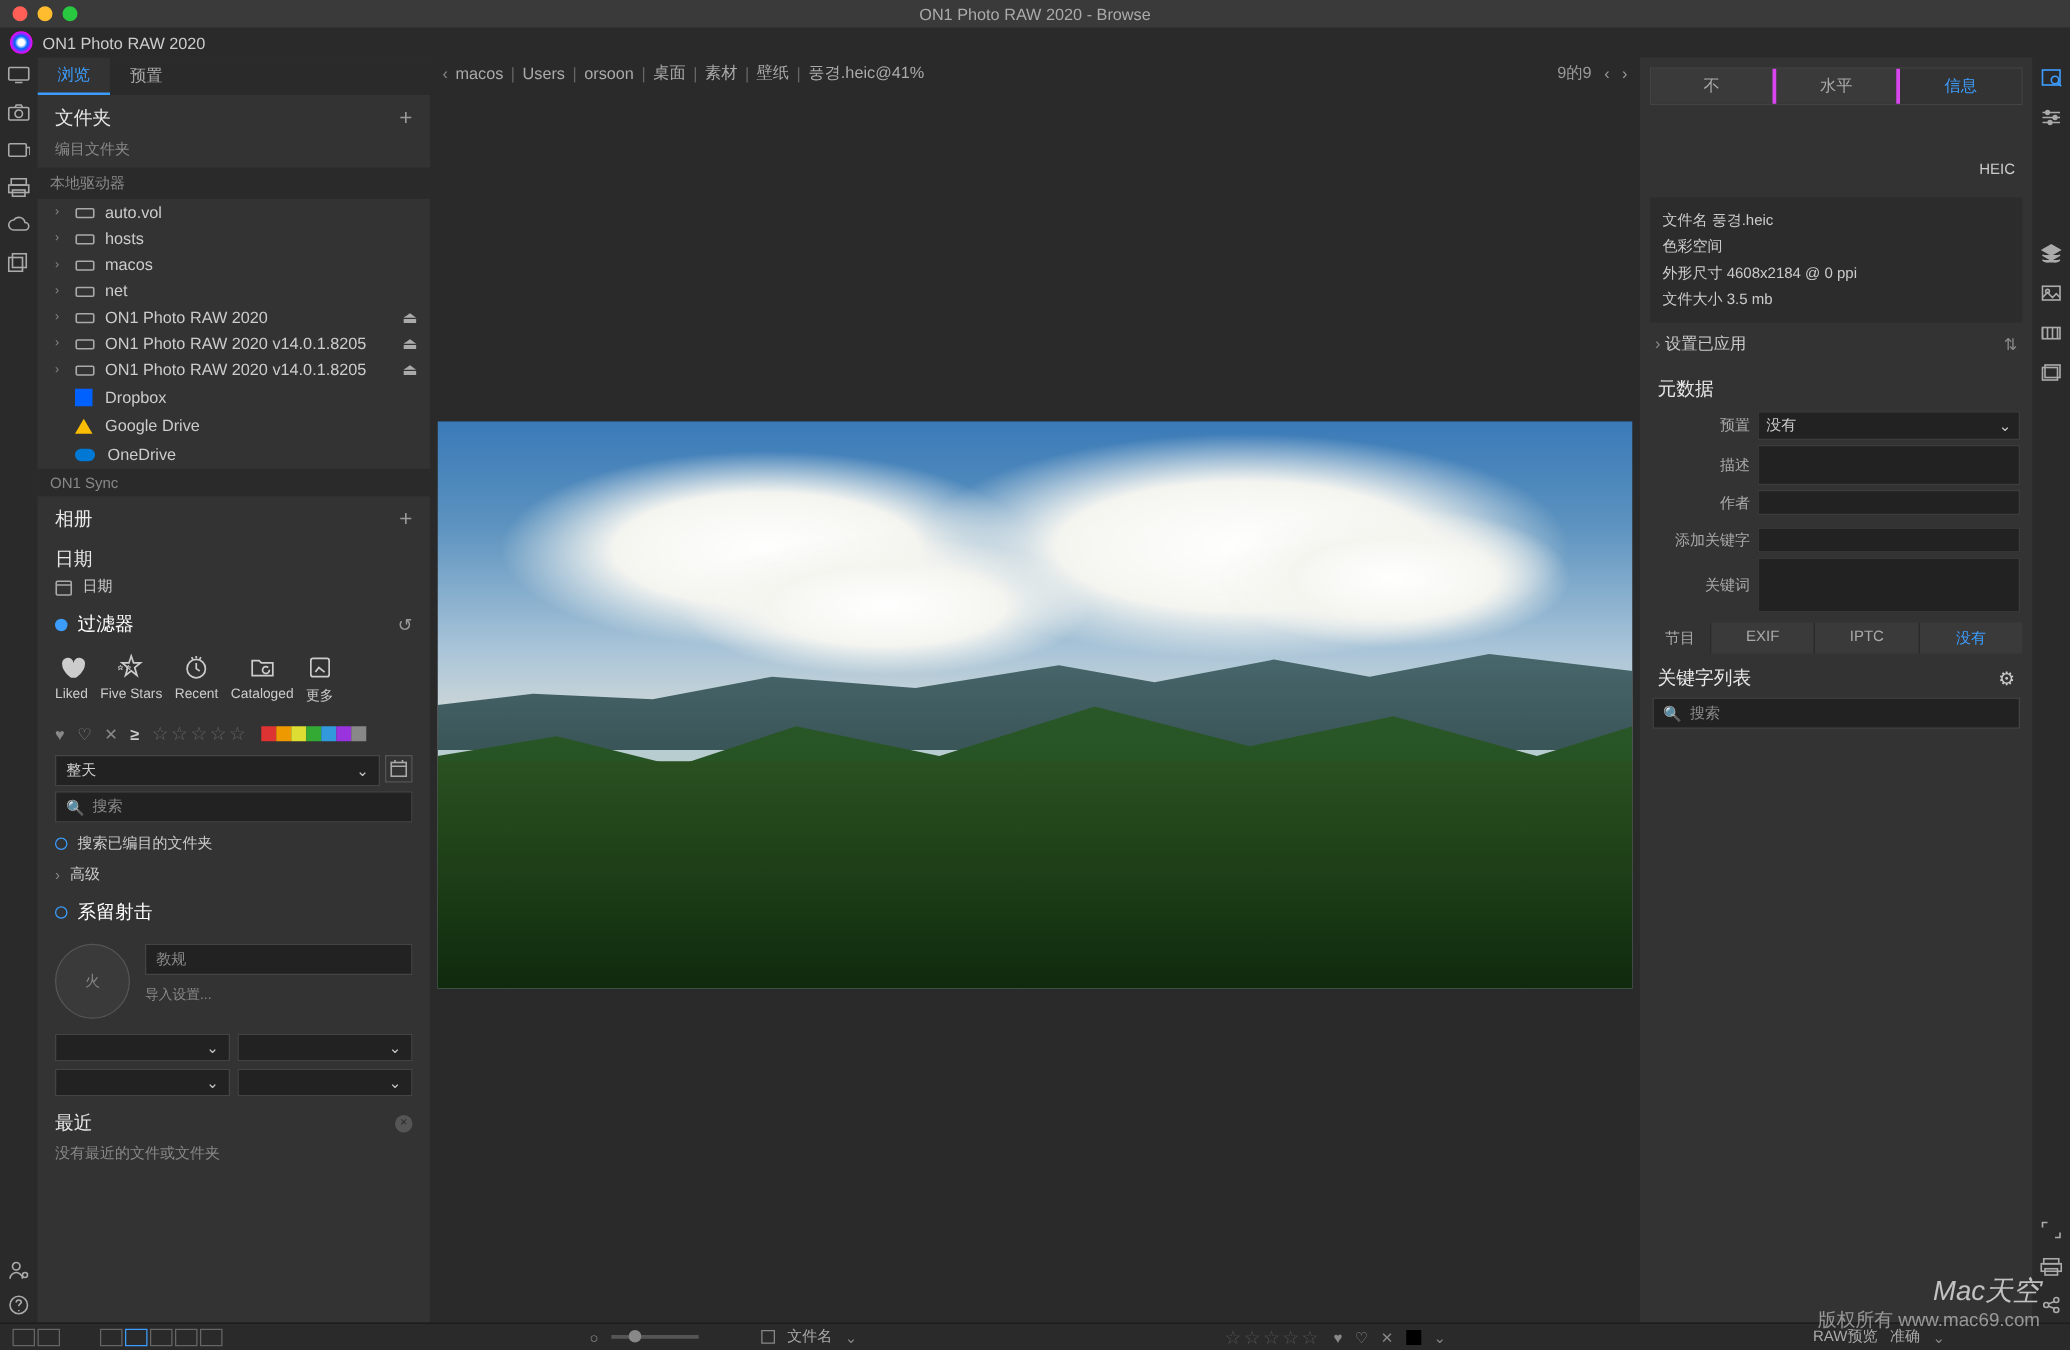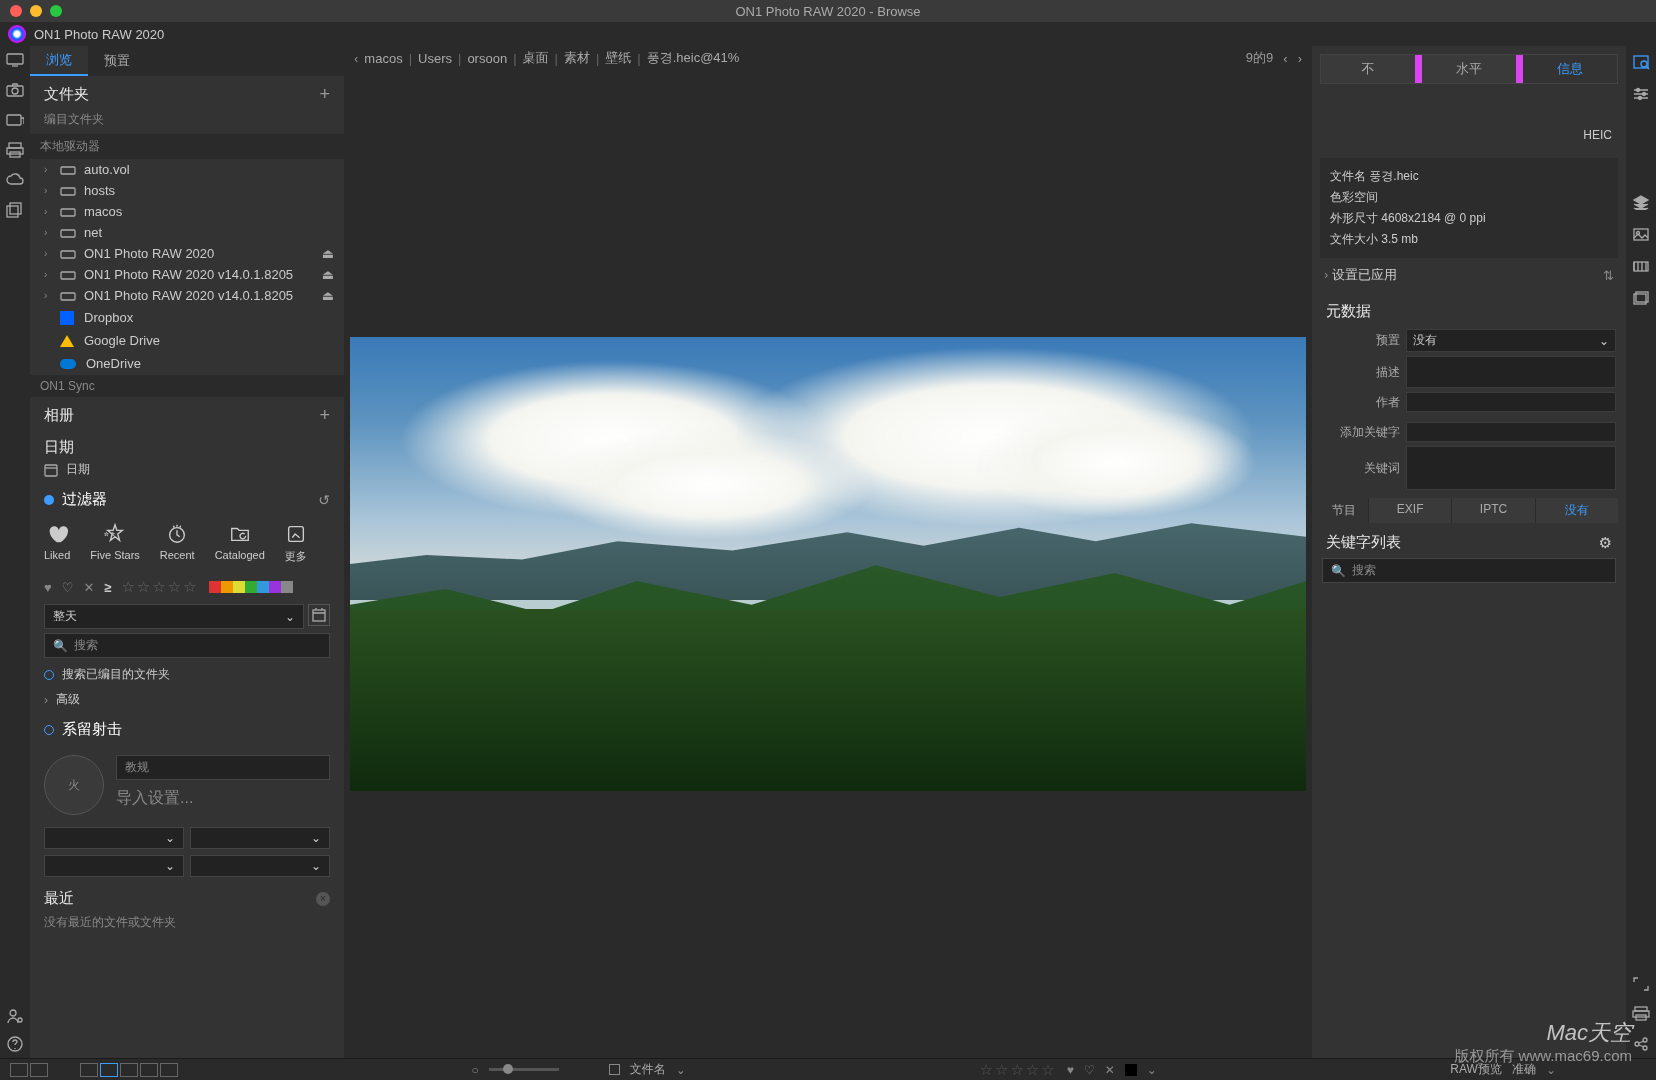--- a/index.html
+++ b/index.html
@@ -26,21 +26,21 @@
 .tree-item{ display:flex; align-items:center; padding:3px 10px 3px 30px; gap:8px; color:#ccc; font-size:13px; position:relative;}
 .tree-item .chev{ position:absolute; left:14px; color:#888; font-size:10px;}
 .tree-item .eject{ margin-left:auto; color:#aaa;}
 .cloud-item{ display:flex; align-items:center; gap:10px; padding:4px 14px 4px 30px; color:#ccc;}
 .dbx{ width:14px;height:14px;background:#0061ff;}
 .gdr{ width:0;height:0;border-left:7px solid transparent;border-right:7px solid transparent;border-bottom:12px solid #fbbc04;}
 .odr{ width:16px;height:10px;background:#0078d4;border-radius:5px;}
 .filter-hdr{ display:flex; align-items:center; gap:8px; padding:8px 14px; color:#fff; font-size:15px;}
 .dot{ width:10px;height:10px;border-radius:50%;background:#3d9dff;}
 .dot-o{ width:10px;height:10px;border-radius:50%;border:1.5px solid #3d9dff;}
-.filter-icons{ display:flex; gap:20px; padding:6px 14px 10px;}
+.filter-icons{ display:flex; gap:10px; padding:6px 14px 10px;}
 .fi{ display:flex;flex-direction:column;align-items:center; gap:4px; color:#ccc; font-size:11px; cursor:pointer;}
 .fi svg{width:22px;height:22px;stroke:#ccc;fill:none;stroke-width:1.5;}
 .filter-bar{ display:flex; align-items:center; gap:10px; padding:4px 14px;}
 .stars{ color:#666; letter-spacing:2px; font-size:15px;}
 .swatches{ display:flex;}
 .sw{ width:12px;height:12px;}
 .dropdown{ background:#222; border:1px solid #444; padding:3px 8px; color:#ccc; display:flex; justify-content:space-between; align-items:center; font-size:12px;}
 .searchbox{ background:#222; border:1px solid #444; padding:3px 8px; color:#888; display:flex; align-items:center; gap:6px; font-size:12px;}
 .mini-row{ padding:4px 14px; display:flex; align-items:center; gap:8px; color:#ccc; font-size:12px;}
 .shot-circle{ width:60px;height:60px;border-radius:50%;border:1px solid #555;background:#3a3a3a;display:flex;align-items:center;justify-content:center;color:#888;font-size:12px;}
@@ -58,21 +58,21 @@
 .cloud{ position:absolute; background:radial-gradient(ellipse at center,#fff 0%,#f5f5f0 40%,rgba(240,240,235,0) 70%); filter:blur(1px);}
 .mtn-far{ position:absolute; bottom:42%; left:0; right:0; height:20%; background:linear-gradient(to bottom,#4a6a6f,#3a5558); clip-path:polygon(0 60%,8% 50%,18% 55%,28% 35%,40% 45%,52% 25%,60% 40%,70% 20%,78% 35%,88% 15%,100% 30%,100% 100%,0 100%);}
 .mtn-mid{ position:absolute; bottom:20%; left:0; right:0; height:35%; background:linear-gradient(to bottom,#2d5a2a,#1e4a1e); clip-path:polygon(0 40%,10% 30%,20% 45%,30% 25%,42% 40%,55% 15%,68% 35%,80% 20%,92% 40%,100% 25%,100% 100%,0 100%);}
 .mtn-near{ position:absolute; bottom:0; left:0; right:0; height:40%; background:linear-gradient(to bottom,#2a5020 0%,#1a3a15 60%,#0f2a0d 100%);}
 .dam{ position:absolute; bottom:26%; left:38%; width:24%; height:12%; background:linear-gradient(to bottom,#8a8578,#6a6558);}
 .righticons{ width:30px; background:#2a2a2a; display:flex; flex-direction:column; align-items:center; padding-top:8px; gap:16px;}
 .righticons-bottom{ position:absolute; bottom:28px; right:0; width:30px; display:flex; flex-direction:column; align-items:center; gap:14px;}
 .rightpanel{ width:314px; background:#333; display:flex; flex-direction:column;}
 .seg{ display:flex; margin:8px; border:1px solid #444;}
 .seg>div{ flex:1; text-align:center; padding:5px 0; font-size:13px; color:#aaa; background:#3a3a3a; cursor:pointer;}
-.seg>div+div{border-left:7px solid #d946ef;}
+.seg>div+div{border-left:3px solid #d946ef;}
 .seg>.active{ color:#3d9dff; background:#333;}
 .badge-area{ height:66px; position:relative;}
 .badge-area .fmt{ position:absolute; right:14px; top:36px; color:#ccc; font-size:12px;}
 .info-block{ background:#2c2c2c; margin:0 8px; padding:8px 10px; font-size:12px; color:#ccc;}
 .info-block div{ padding:2px 0;}
 .expander{ display:flex; align-items:center; justify-content:space-between; padding:8px 12px; color:#ccc; font-size:13px;}
 .panel-hdr{ padding:10px 14px 6px; color:#e8e8e8; font-size:15px; display:flex; justify-content:space-between; align-items:center;}
 .meta-row{ display:flex; align-items:center; padding:2px 10px; gap:6px;}
 .meta-row .lbl{ width:78px; text-align:right; color:#aaa; font-size:12px;}
 .meta-row .val{ flex:1; background:#222; border:1px solid #3c3c3c; min-height:20px; padding:2px 6px; font-size:12px;}
@@ -333,21 +333,21 @@
     <div class="filter-hdr">
       <span class="dot-o"></span>
       <span>系留射击</span>
     </div>
     <div class="shot-row">
       <div class="shot-circle">
           <span>火</span>
         </div>
       <div class="shot-fields">
         <div class="textfield"><span>教规</span></div>
-        <div style="color:#888;font-size:16px"><span>导入设置...</span></div>
+        <div style="color:#888;font-size:11px"><span>导入设置...</span></div>
       </div>
     </div>
     <div class="ddgrid">
       <div class="dropdown">
           <span></span>
           <span>⌄</span>
         </div>
       <div class="dropdown">
           <span></span>
           <span>⌄</span>

